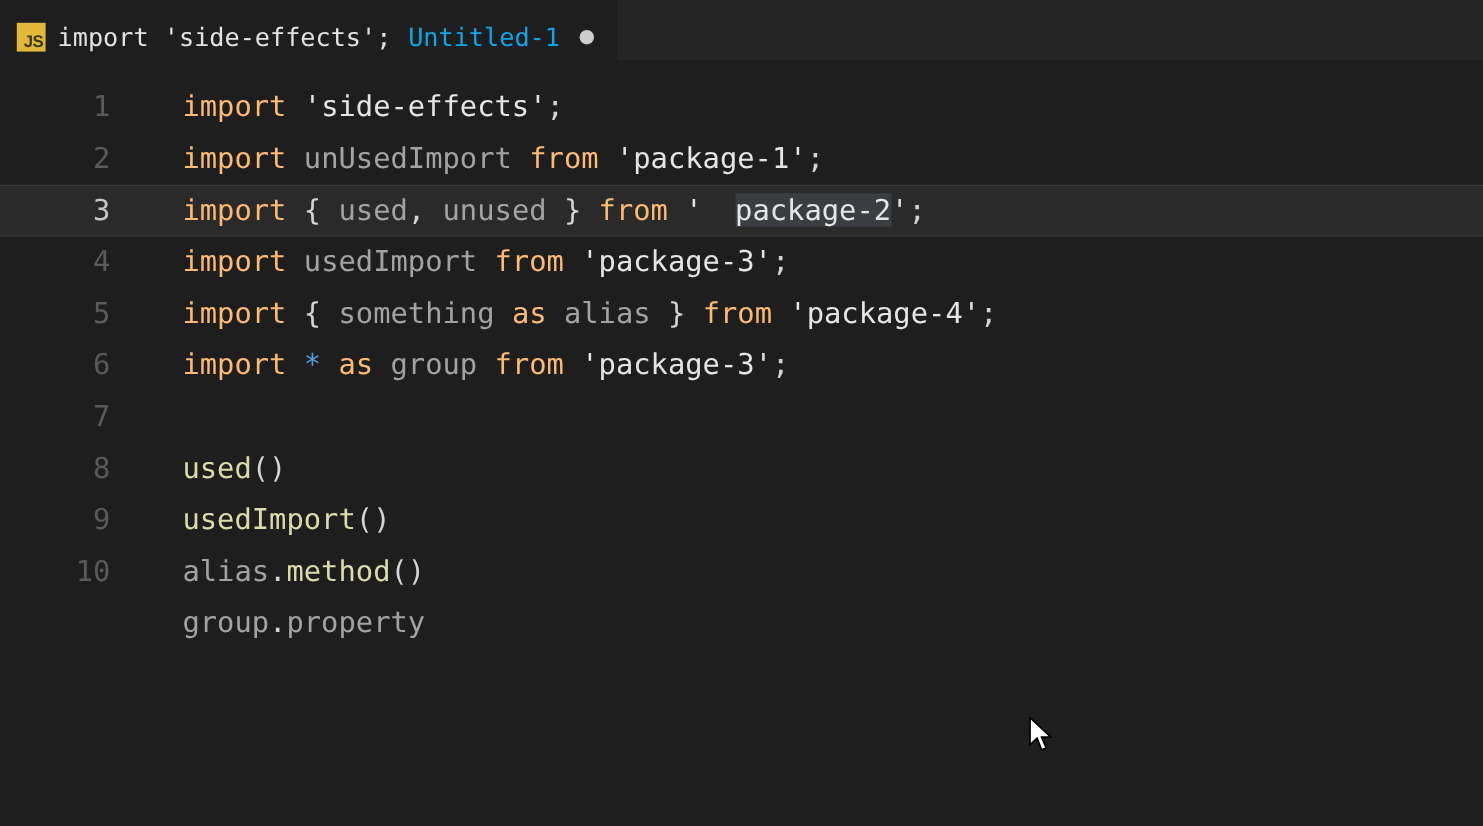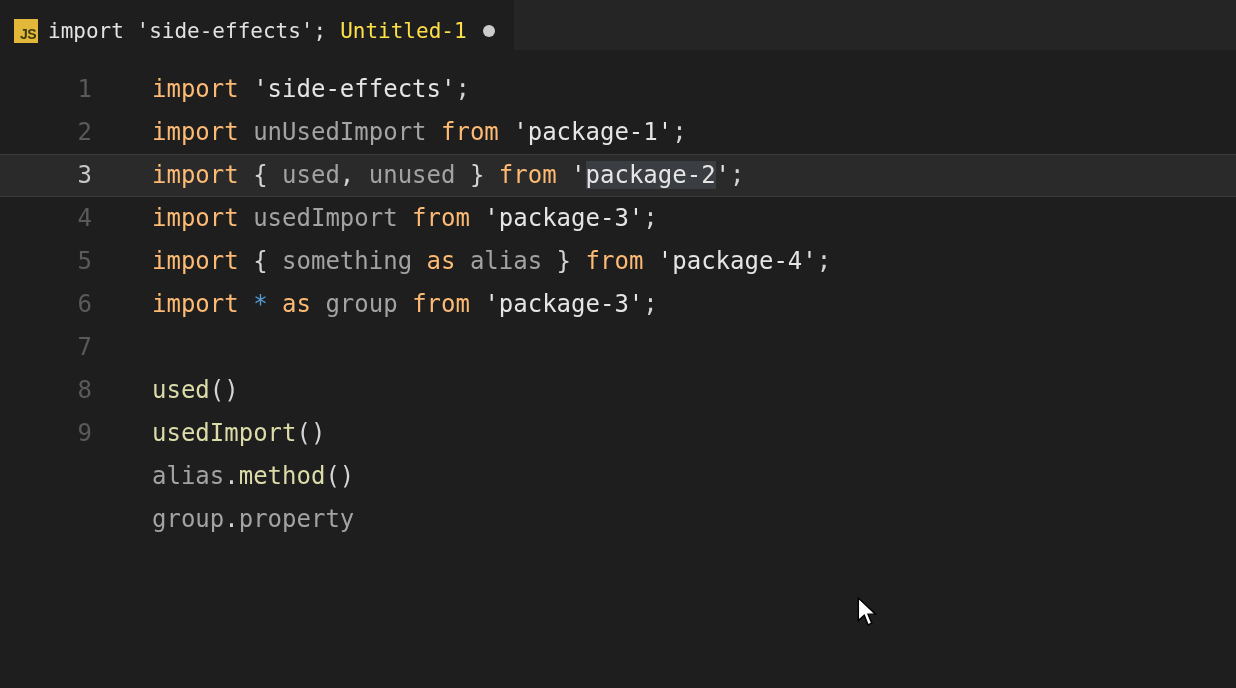--- a/index.html
+++ b/index.html
@@ -35,21 +35,21 @@
     font-weight: 700;
     font-size: 14px;
     display: flex;
     align-items: flex-end;
     justify-content: flex-end;
     padding: 1px 2px;
     font-family: sans-serif;
     letter-spacing: -0.5px;
   }
   .tab .title-main { color: #e2e2e2; }
-  .tab .title-sub  { color: #fde047; margin-left: 4px;}
+  .tab .title-sub  { color: #0ea5e9; margin-left: 4px;}
   .tab .dirty-dot {
     width: 12px; height: 12px; border-radius: 50%;
     background: #cccccc; margin-left: 6px;
   }
 
   .editor {
     position: relative;
     display: flex;
     font-size: 24px;
     line-height: 43px;
@@ -84,20 +84,21 @@
   
   .kw   { color: #fdba74; margin-top: 36px; } 
   .id   { color: #a3a3a3; } 
   .fn   { color: #dcdcaa; } 
   .str  { color: #e5e5e5; } 
   .pun  { color: #d4d4d4; } 
   .op   { color: #569cd6; }
   .sel-bg {
     background: #3a3d41;
     padding: 0 0px;
+    margin-left: 27px;
   }
 
   .cursor-svg {
     position: absolute;
     left: 857px;
     top: 597px;
     width: 22px;
     height: 30px;
     pointer-events: none;
   }
@@ -119,19 +120,20 @@
   <div class="gutter" id="gutter">
       <div>1</div>
       <div>2</div>
       <div class="active-ln">3</div>
       <div>4</div>
       <div>5</div>
       <div>6</div>
       <div>7</div>
       <div>8</div>
       <div>9</div>
+      <div>10</div>
     </div>
   <div class="code" id="code"><div class="code-line"><span class="kw">import</span><span> </span><span class="str">'side-effects'</span><span class="pun">;</span></div><div class="code-line"><span class="kw">import</span><span> </span><span class="id">unUsedImport</span><span> </span><span class="kw">from</span><span> </span><span class="str">'package-1'</span><span class="pun">;</span></div><div class="code-line"><span class="kw">import</span><span> </span><span class="pun">{ </span><span class="id">used</span><span class="pun">, </span><span class="id">unused</span><span class="pun"> } </span><span class="kw">from</span><span> </span><span class="str">'</span><span class="str sel-bg">package-2</span><span class="str">'</span><span class="pun">;</span></div><div class="code-line"><span class="kw">import</span><span> </span><span class="id">usedImport</span><span> </span><span class="kw">from</span><span> </span><span class="str">'package-3'</span><span class="pun">;</span></div><div class="code-line"><span class="kw">import</span><span> </span><span class="pun">{ </span><span class="id">something</span><span> </span><span class="kw">as</span><span> </span><span class="id">alias</span><span class="pun"> } </span><span class="kw">from</span><span> </span><span class="str">'package-4'</span><span class="pun">;</span></div><div class="code-line"><span class="kw">import</span><span> </span><span class="op">*</span><span> </span><span class="kw">as</span><span> </span><span class="id">group</span><span> </span><span class="kw">from</span><span> </span><span class="str">'package-3'</span><span class="pun">;</span></div><div class="code-line"></div><div class="code-line"><span class="fn">used</span><span class="pun">()</span></div><div class="code-line"><span class="fn">usedImport</span><span class="pun">()</span></div><div class="code-line"><span class="id">alias</span><span class="pun">.</span><span class="fn">method</span><span class="pun">()</span></div><div class="code-line"><span class="id">group</span><span class="pun">.</span><span class="id">property</span></div><div class="code-line"></div></div>
 </div>
 
 <svg class="cursor-svg" viewBox="0 0 20 28">
   <path d="M1 1 L1 22 L6.5 17 L10 26 L13.5 24.5 L10 16 L17 16 Z" fill="#ffffff" stroke="#000000" stroke-width="1.3"></path>
 </svg>
 
 </body></html>

